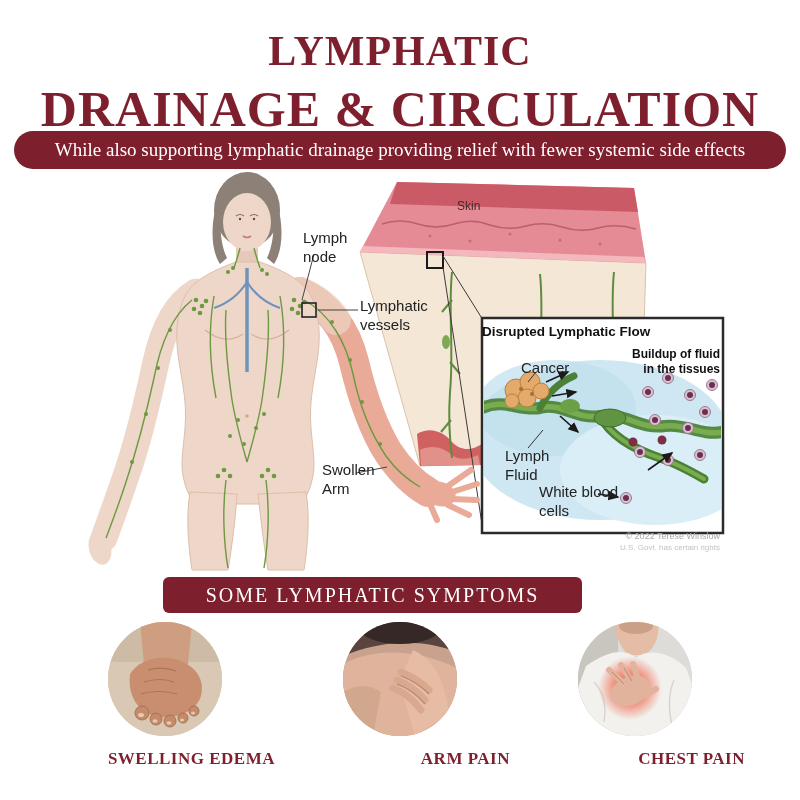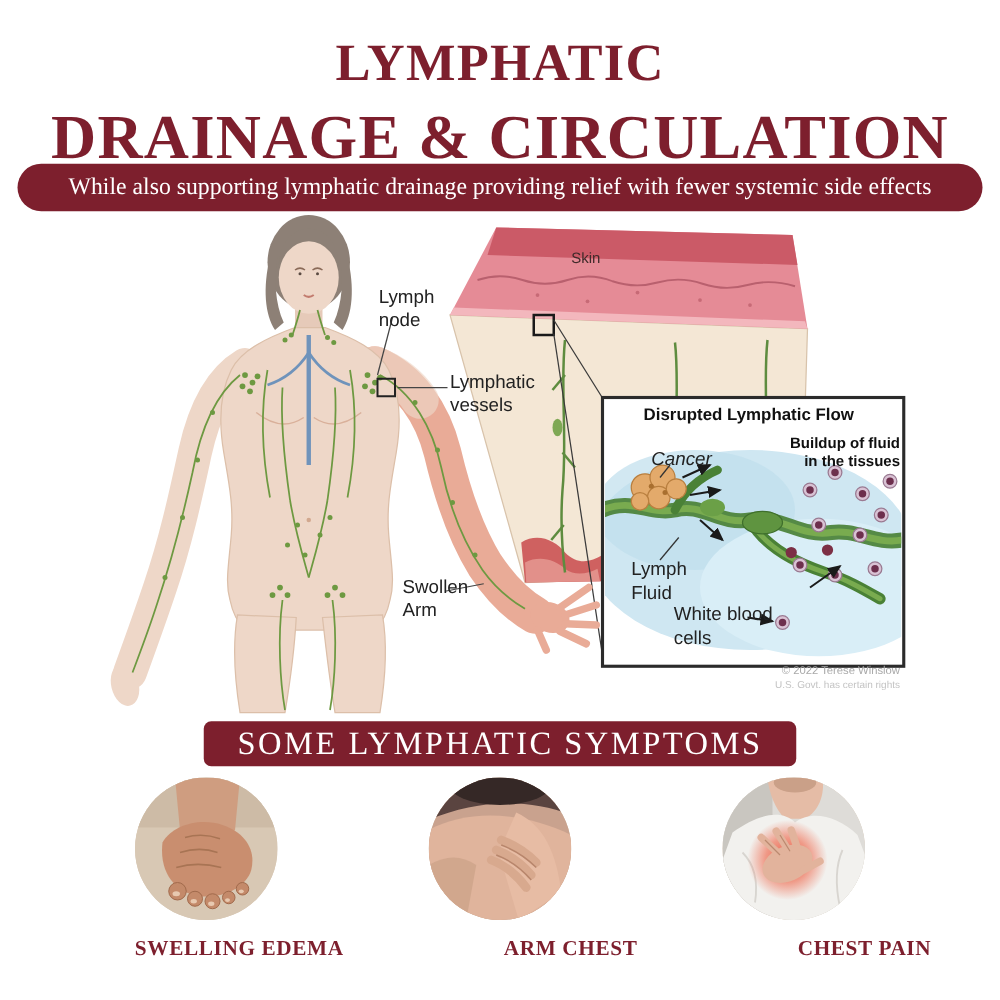--- a/index.html
+++ b/index.html
@@ -17,34 +17,34 @@
             display:flex; align-items:center; justify-content:center; }
 
   .art { position:absolute; left:0; top:0; width:800px; height:800px; }
 
   .lbl { position:absolute; font-family:"Liberation Sans", sans-serif; font-size:15px;
          color:#222; line-height:1.25; white-space:pre-line; }
   #lbl-skin { left:457px; top:199px; font-size:12px; color:#402a2a; }
   #lbl-lymph-node { left:303px; top:229px; }
   #lbl-vessels { left:360px; top:297px; }
   #lbl-swollen { left:322px; top:461px; }
-  #lbl-inset-title { left:482px; top:324px; width:234px; text-align:center;
+  #lbl-inset-title { left:482px; top:324px; width:234px; 
                      font-weight:bold; font-size:13.5px; color:#111; }
-  #lbl-cancer { left:521px; top:359px;font-style:italic; }
+  #lbl-cancer { left:521px; top:359px; }
   #lbl-buildup { left:584px; top:347px; width:136px; text-align:right;
                  font-weight:bold; font-size:12px; color:#101010; }
   #lbl-fluid { left:505px; top:447px; }
   #lbl-wbc { left:539px; top:483px; }
   .credit { position:absolute; left:545px; top:531px; width:175px; text-align:right;
             font-family:"Liberation Sans", sans-serif; line-height:1.3; }
   .credit .c1 { font-size:9px; color:#a9a9a9; }
   .credit .c2 { font-size:8px; color:#c3c3c3; }
 
-  .sym-banner { position:absolute; top:577px; left:163px; width:474px; height:36px;
-                background:#7d1f2d; border-radius:6px; color:#fff; font-size:26px;
+  .sym-banner { position:absolute; top:577px; left:163px; width:419px; height:36px;
+                background:#7d1f2d; border-radius:6px; color:#fff; font-size:20px;
                 letter-spacing:2px; display:flex; align-items:center; justify-content:center; }
 
   .photo { position:absolute; top:622px; width:114px; height:114px; border-radius:50%;
            overflow:hidden; background:#d8c8b6; }
   #photo-1 { left:108px; } #photo-2 { left:343px; } #photo-3 { left:578px; }
   .photo svg { display:block; width:114px; height:114px; }
 
   .sym-label { position:absolute; top:749px; width:220px; text-align:right;
                color:#7d1f2d; font-weight:bold; font-size:17px; letter-spacing:0.5px; }
   #sym-label-1 { left:55px; } #sym-label-2 { left:290px; } #sym-label-3 { left:525px; }
@@ -380,16 +380,16 @@
           <line x1="65" y1="74" x2="78" y2="67"></line>
       </g>
       <g stroke="#bb8a70" stroke-width="1" fill="none">
         <line x1="46" y1="62" x2="34" y2="50"></line>
           <line x1="54" y1="59" x2="46" y2="46"></line>
       </g>
     </svg>
   </div>
 
   <div class="sym-label" id="sym-label-1">SWELLING EDEMA</div>
-  <div class="sym-label" id="sym-label-2">ARM CHEST</div>
+  <div class="sym-label" id="sym-label-2">ARM PAIN</div>
   <div class="sym-label" id="sym-label-3">CHEST PAIN</div>
 
 </div>
 
 </body></html>

